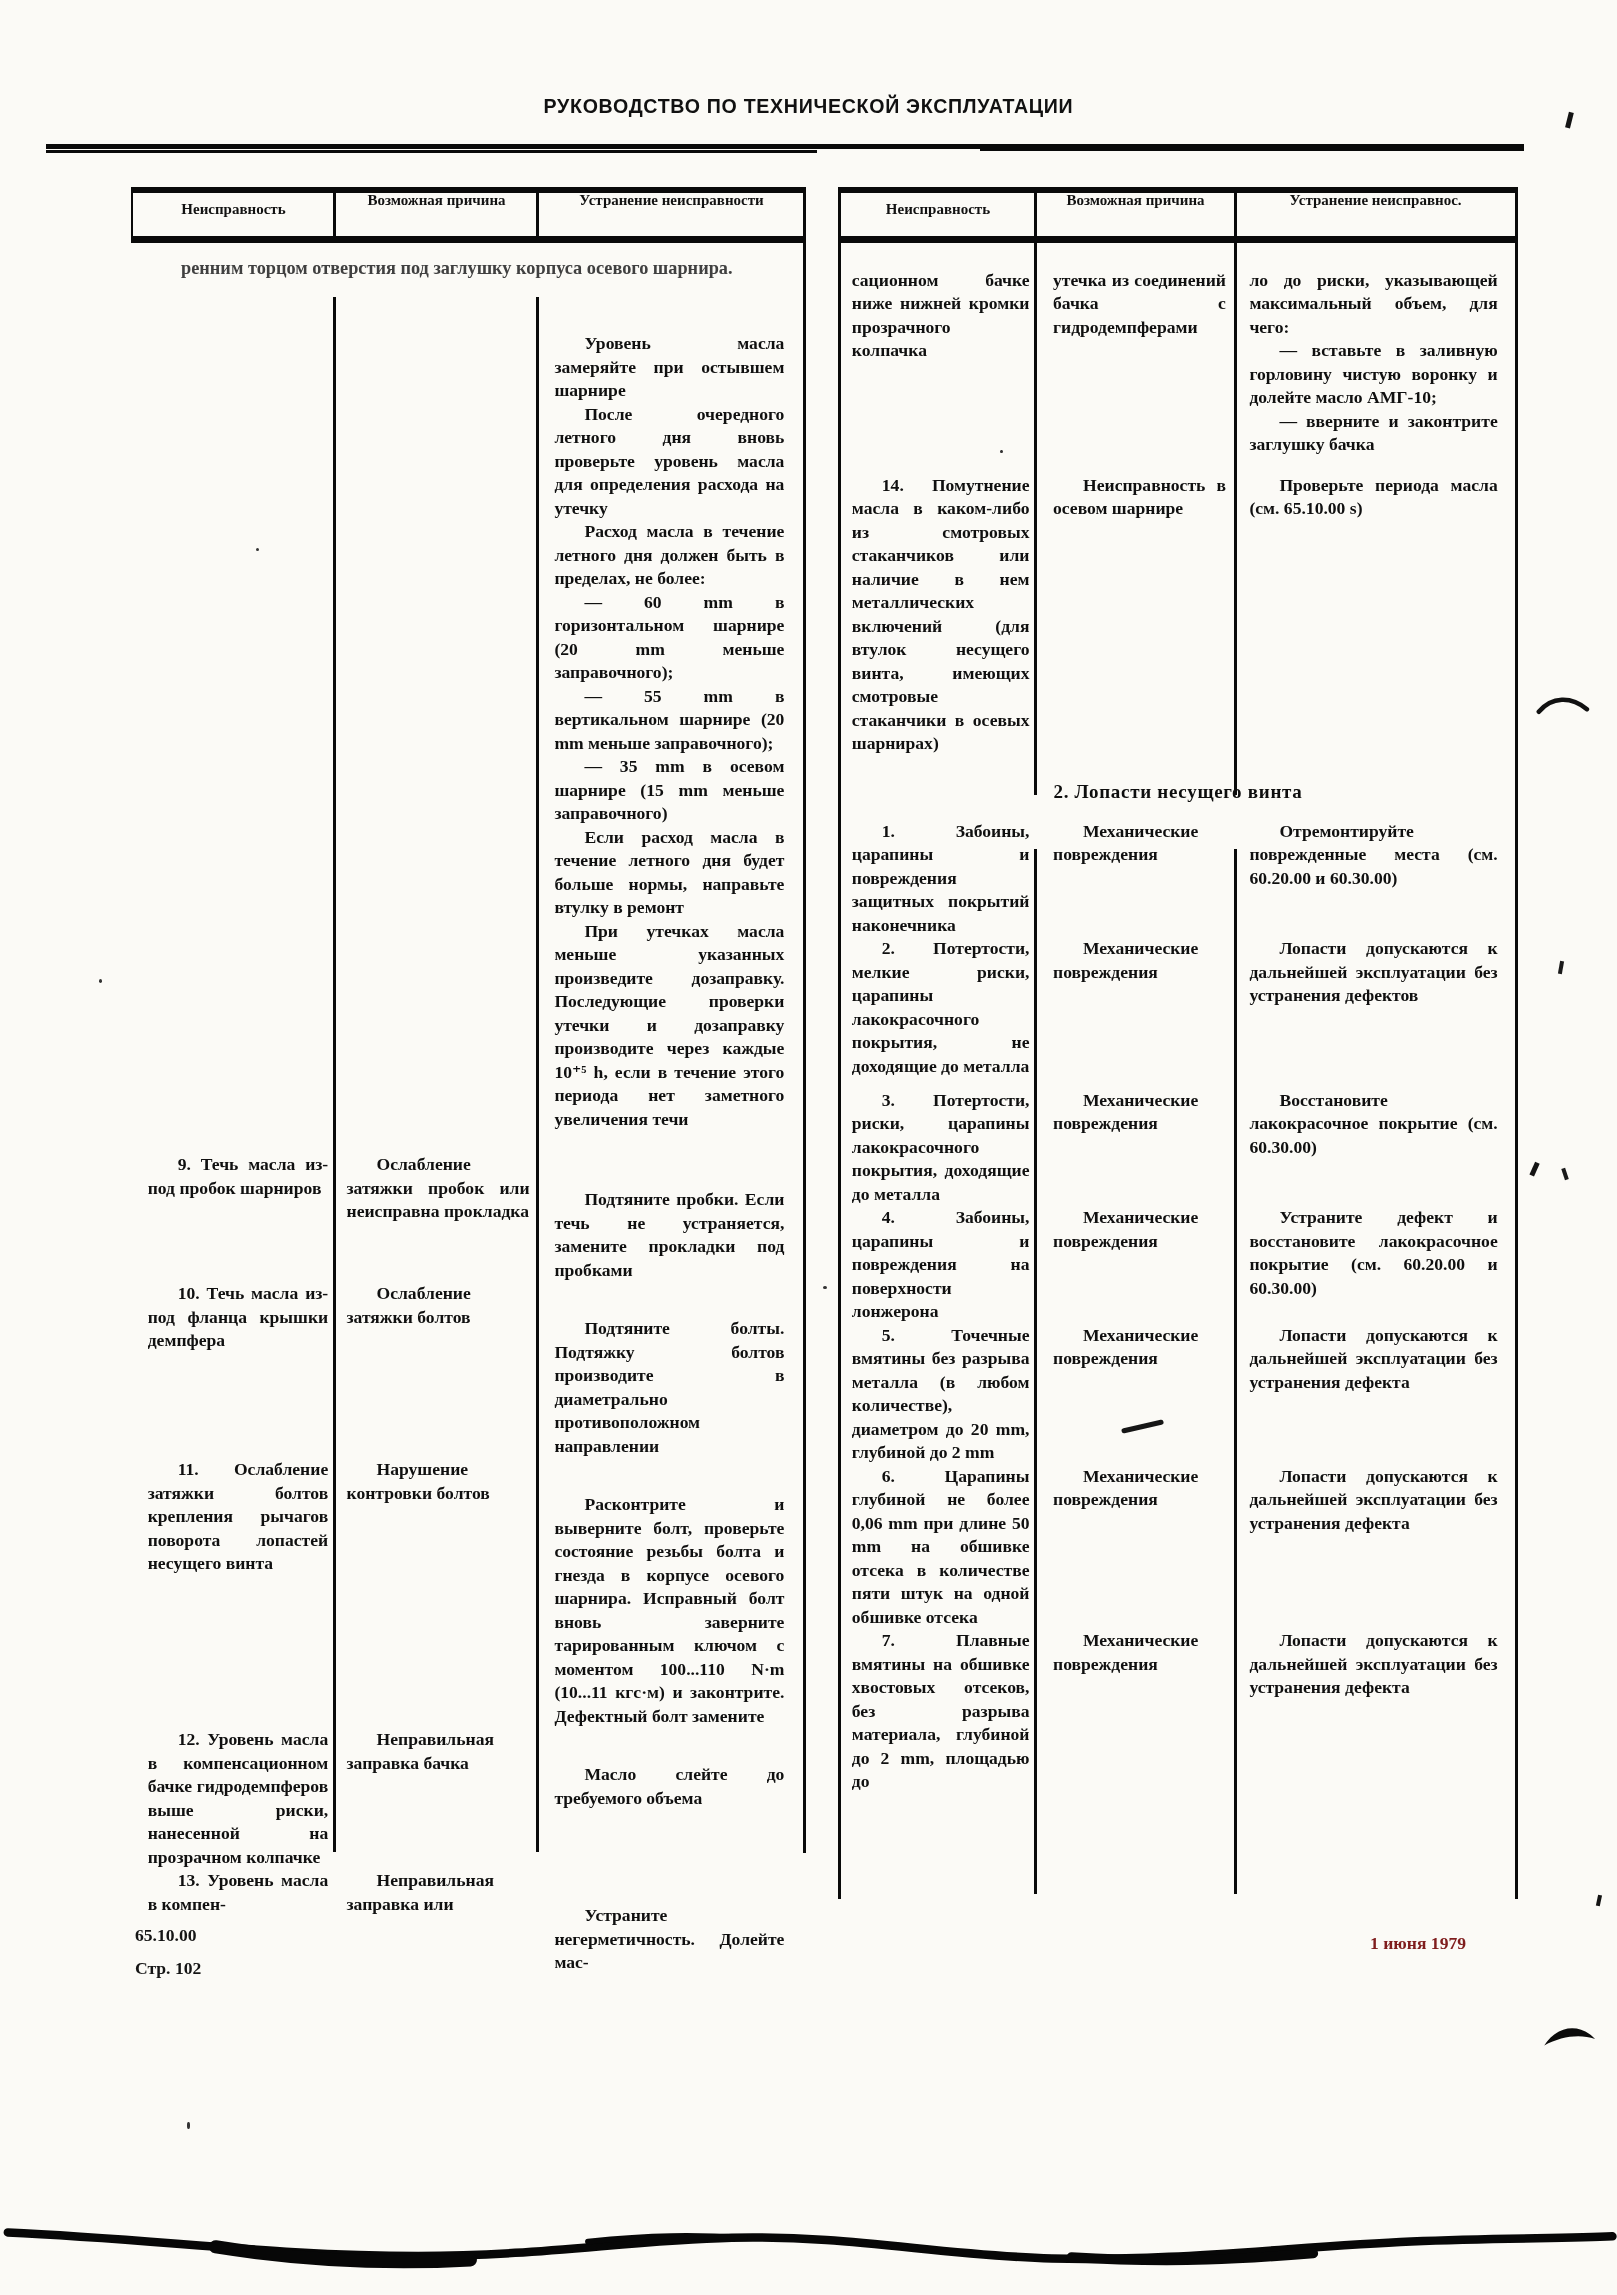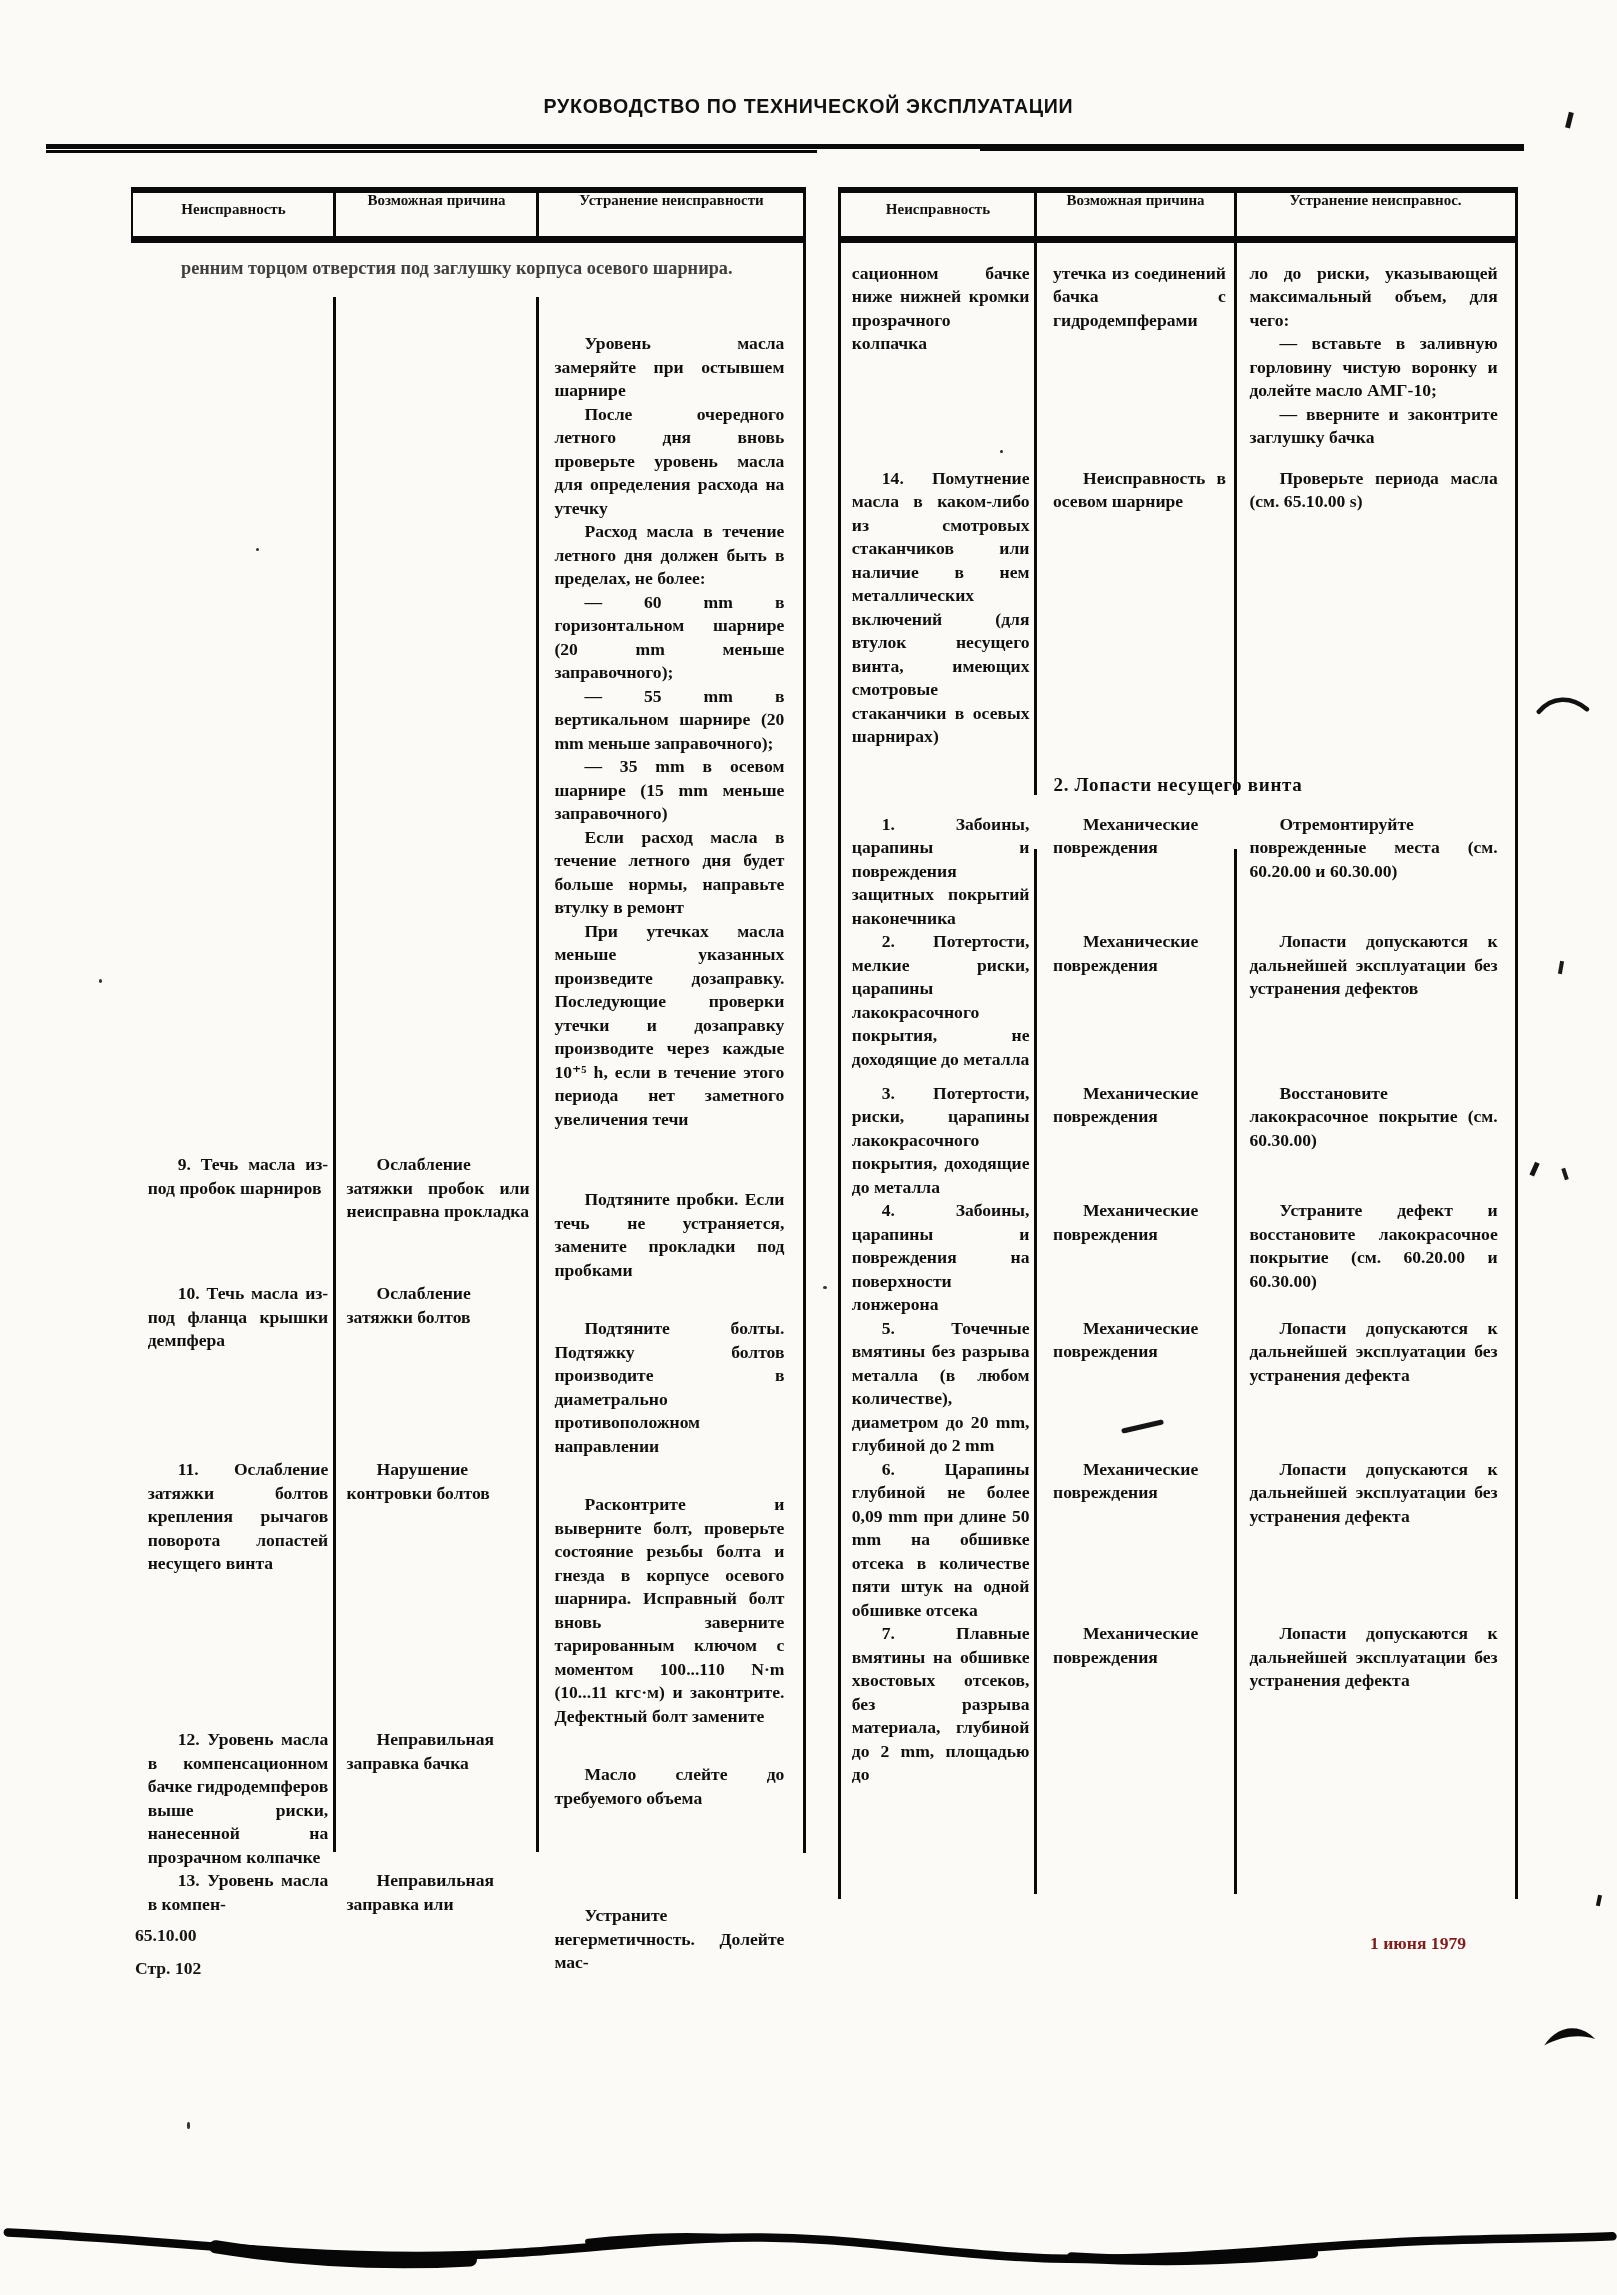--- a/index.html
+++ b/index.html
@@ -147,21 +147,21 @@
   <div class="thead-label" style="left:1235px;top:191px;width:281px;">Устранение неисправнос.</div>
 
   <div class="line" style="left:838px;top:187px;width:3.3px;height:1712px;"></div>
   <div class="line" style="left:1515px;top:187px;width:2.6px;height:1712px;"></div>
 
   <div class="line" style="left:1034px;top:242px;width:2.6px;height:553px;"></div>
   <div class="line" style="left:1234px;top:242px;width:2.6px;height:553px;"></div>
   <div class="line" style="left:1034px;top:849px;width:2.6px;height:1045px;"></div>
   <div class="line" style="left:1234px;top:849px;width:2.6px;height:1045px;"></div>
 
-  <div class="tbody" style="left:840px;top:242px;width:676px;">
+  <div class="tbody" style="left:840px;top:249px;width:676px;">
     <div class="trow" style="margin-top:19.6px;">
       <div class="cell rc1">
           <p class="noindent">сационном бачке ниже нижней кромки прозрачного колпачка</p>
         </div>
       <div class="cell rc2">
           <p class="noindent">утечка из соединений бачка с гидродемпферами</p>
         </div>
       <div class="cell rc3">
         <p class="noindent">ло до риски, указывающей максимальный объем, для чего:</p>
           <p>— вставьте в заливную горловину чистую воронку и долейте масло АМГ-10;</p>
@@ -230,21 +230,21 @@
         </div>
       <div class="cell rc2">
           <p>Механические повреждения</p>
         </div>
       <div class="cell rc3">
           <p>Лопасти допускаются к дальнейшей эксплуатации без устранения дефекта</p>
         </div>
     </div>
     <div class="trow">
       <div class="cell rc1">
-          <p>6. Царапины глубиной не более 0,09 mm при длине 50 mm на обшивке отсека в количестве пяти штук на одной обшивке отсека</p>
+          <p>6. Царапины глубиной не более 0,06 mm при длине 50 mm на обшивке отсека в количестве пяти штук на одной обшивке отсека</p>
         </div>
       <div class="cell rc2">
           <p>Механические повреждения</p>
         </div>
       <div class="cell rc3">
           <p>Лопасти допускаются к дальнейшей эксплуатации без устранения дефекта</p>
         </div>
     </div>
     <div class="trow">
       <div class="cell rc1">

